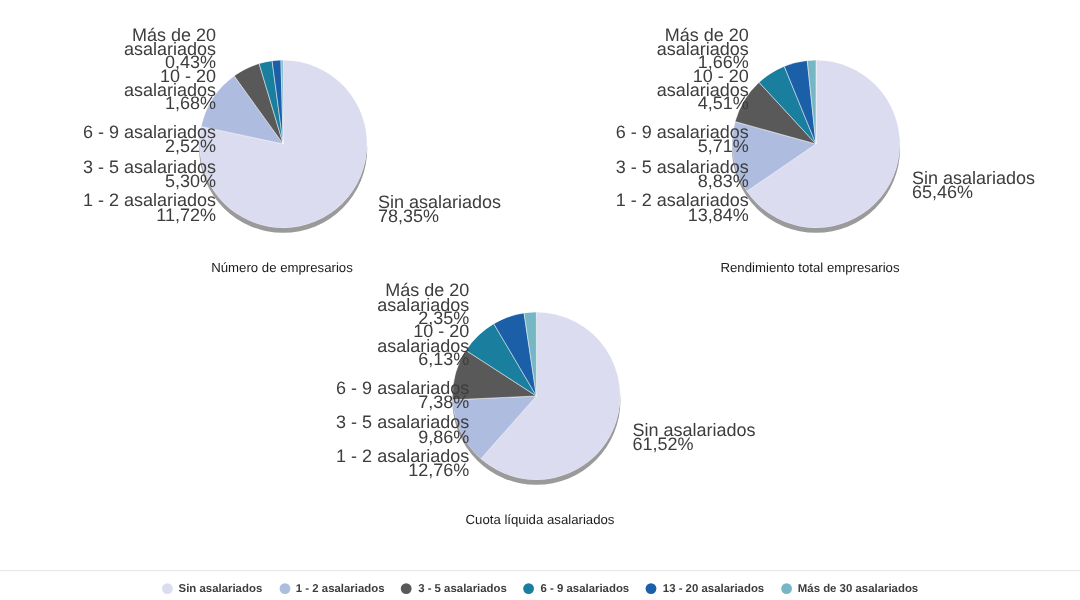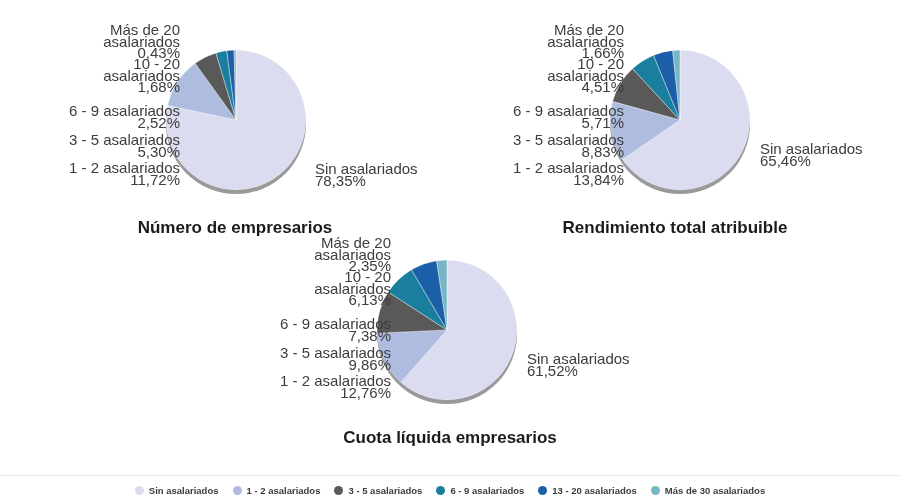--- a/index.html
+++ b/index.html
@@ -27,22 +27,22 @@
   }
   .pie-shadow {
     position: absolute;
     border-radius: 50%;
     background: #9a9a9a;
   }
   .chart-title {
     position: absolute;
     width: 100%;
     text-align: center;
-    font-size: 17px;
-    font-weight: bold;
+    font-size: 11px;
+    font-weight: normal;
     color: #1b1b1b;
   }
   .labels {
     position: absolute;
   }
   .label {
     position: absolute;
     font-size: 15px;
     line-height: 11.5px;
     color: #3d3d3d;
@@ -142,21 +142,21 @@
 4,51%</div>
     <div class="label left" style="right:266px; top:95px; width:130px;">6 - 9 asalariados
 5,71%</div>
     <div class="label left" style="right:266px; top:124px; width:130px;">3 - 5 asalariados
 8,83%</div>
     <div class="label left" style="right:266px; top:152px; width:130px;">1 - 2 asalariados
 13,84%</div>
     <div class="label right" style="left:300px; top:133px; width:130px;">Sin asalariados
 65,46%</div>
   </div>
-  <div class="chart-title" style="top:208px;">Rendimiento total atribuible</div>
+  <div class="chart-title" style="top:208px;">Rendimiento total empresarios</div>
 </div>
 
 <div class="chart-block" style="left:235px; top:240px; width:430px; height:225px;">
   <div class="pie-wrap" style="left:0; top:0; width:430px; height:195px; position:absolute;">
     <div class="pie-shadow" style="left:142px; top:24px; width:140px; height:140px;"></div>
     <svg class="pie" style="left:142px; top:20px;" width="140" height="140" viewBox="-1 -1 2 2">
         <path d="M 0 0 L 6.123233995736766e-17 -1 A 1 1 0 1 1 -0.6622539602950053 0.749279448586161 Z" fill="#dcdcf0" stroke="#ffffff" stroke-width="0.006"></path>
         <path d="M 0 0 L -0.6622539602950053 0.749279448586161 A 1 1 0 0 1 -0.9989768939209825 0.045223505082932054 Z" fill="#aebce0" stroke="#ffffff" stroke-width="0.006"></path>
         <path d="M 0 0 L -0.9989768939209825 0.045223505082932054 A 1 1 0 0 1 -0.8395819417580838 -0.5432330651513453 Z" fill="#595959" stroke="#ffffff" stroke-width="0.006"></path>
         <path d="M 0 0 L -0.8395819417580838 -0.5432330651513453 A 1 1 0 0 1 -0.5079593737806397 -0.8613810275298501 Z" fill="#1a7f9e" stroke="#ffffff" stroke-width="0.006"></path>
@@ -173,21 +173,21 @@
 6,13%</div>
     <div class="label left" style="right:274px; top:78px; width:130px;">6 - 9 asalariados
 7,38%</div>
     <div class="label left" style="right:274px; top:107px; width:130px;">3 - 5 asalariados
 9,86%</div>
     <div class="label left" style="right:274px; top:135px; width:130px;">1 - 2 asalariados
 12,76%</div>
     <div class="label right" style="left:292px; top:113px; width:130px;">Sin asalariados
 61,52%</div>
   </div>
-  <div class="chart-title" style="top:188px;">Cuota líquida empresarios</div>
+  <div class="chart-title" style="top:188px;">Cuota líquida asalariados</div>
 </div>
 
 <div class="legend" id="legend">
   <div class="sep" style="top:-10px;"></div>
 <div class="legend-item">
       <span class="legend-swatch" style="background: rgb(220, 220, 240);"></span>
       <span>Sin asalariados</span>
     </div>
     <div class="legend-item">
       <span class="legend-swatch" style="background: rgb(174, 188, 224);"></span>

